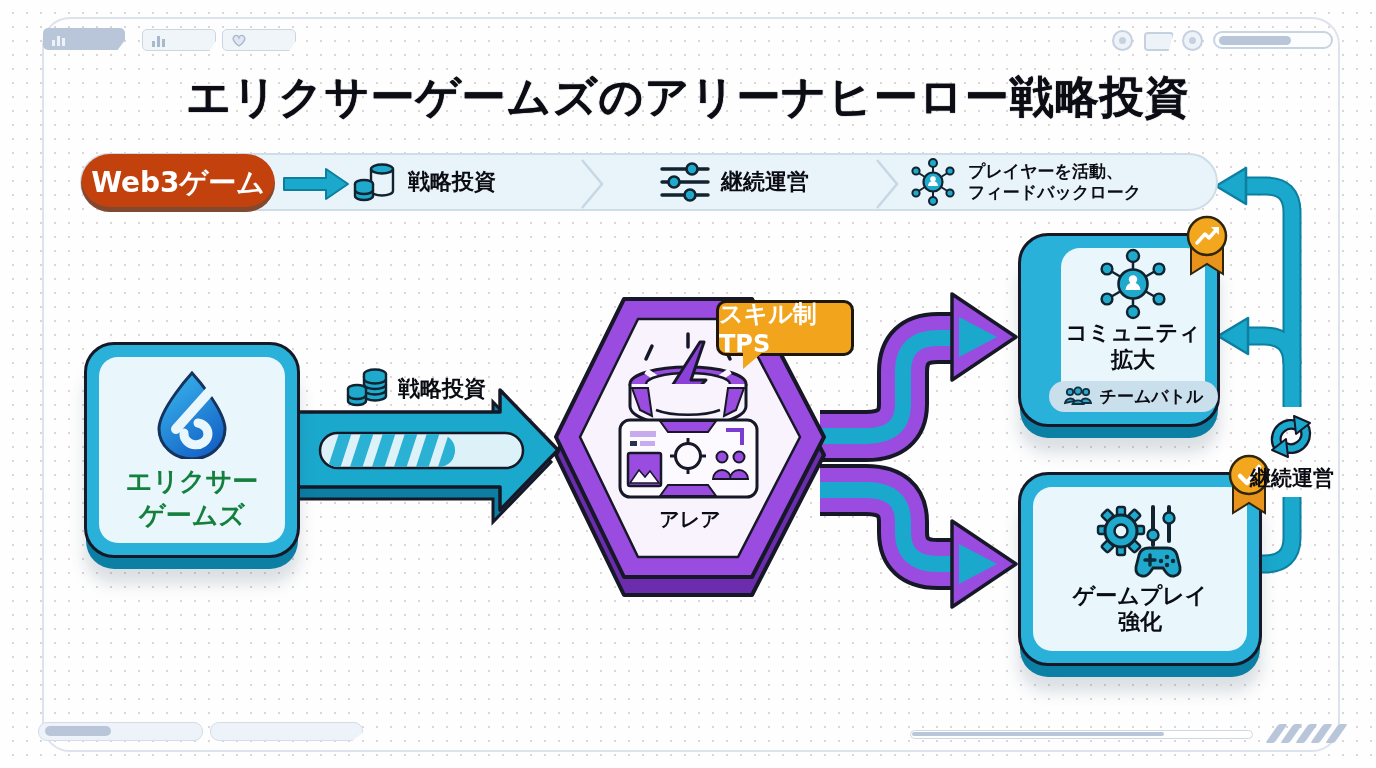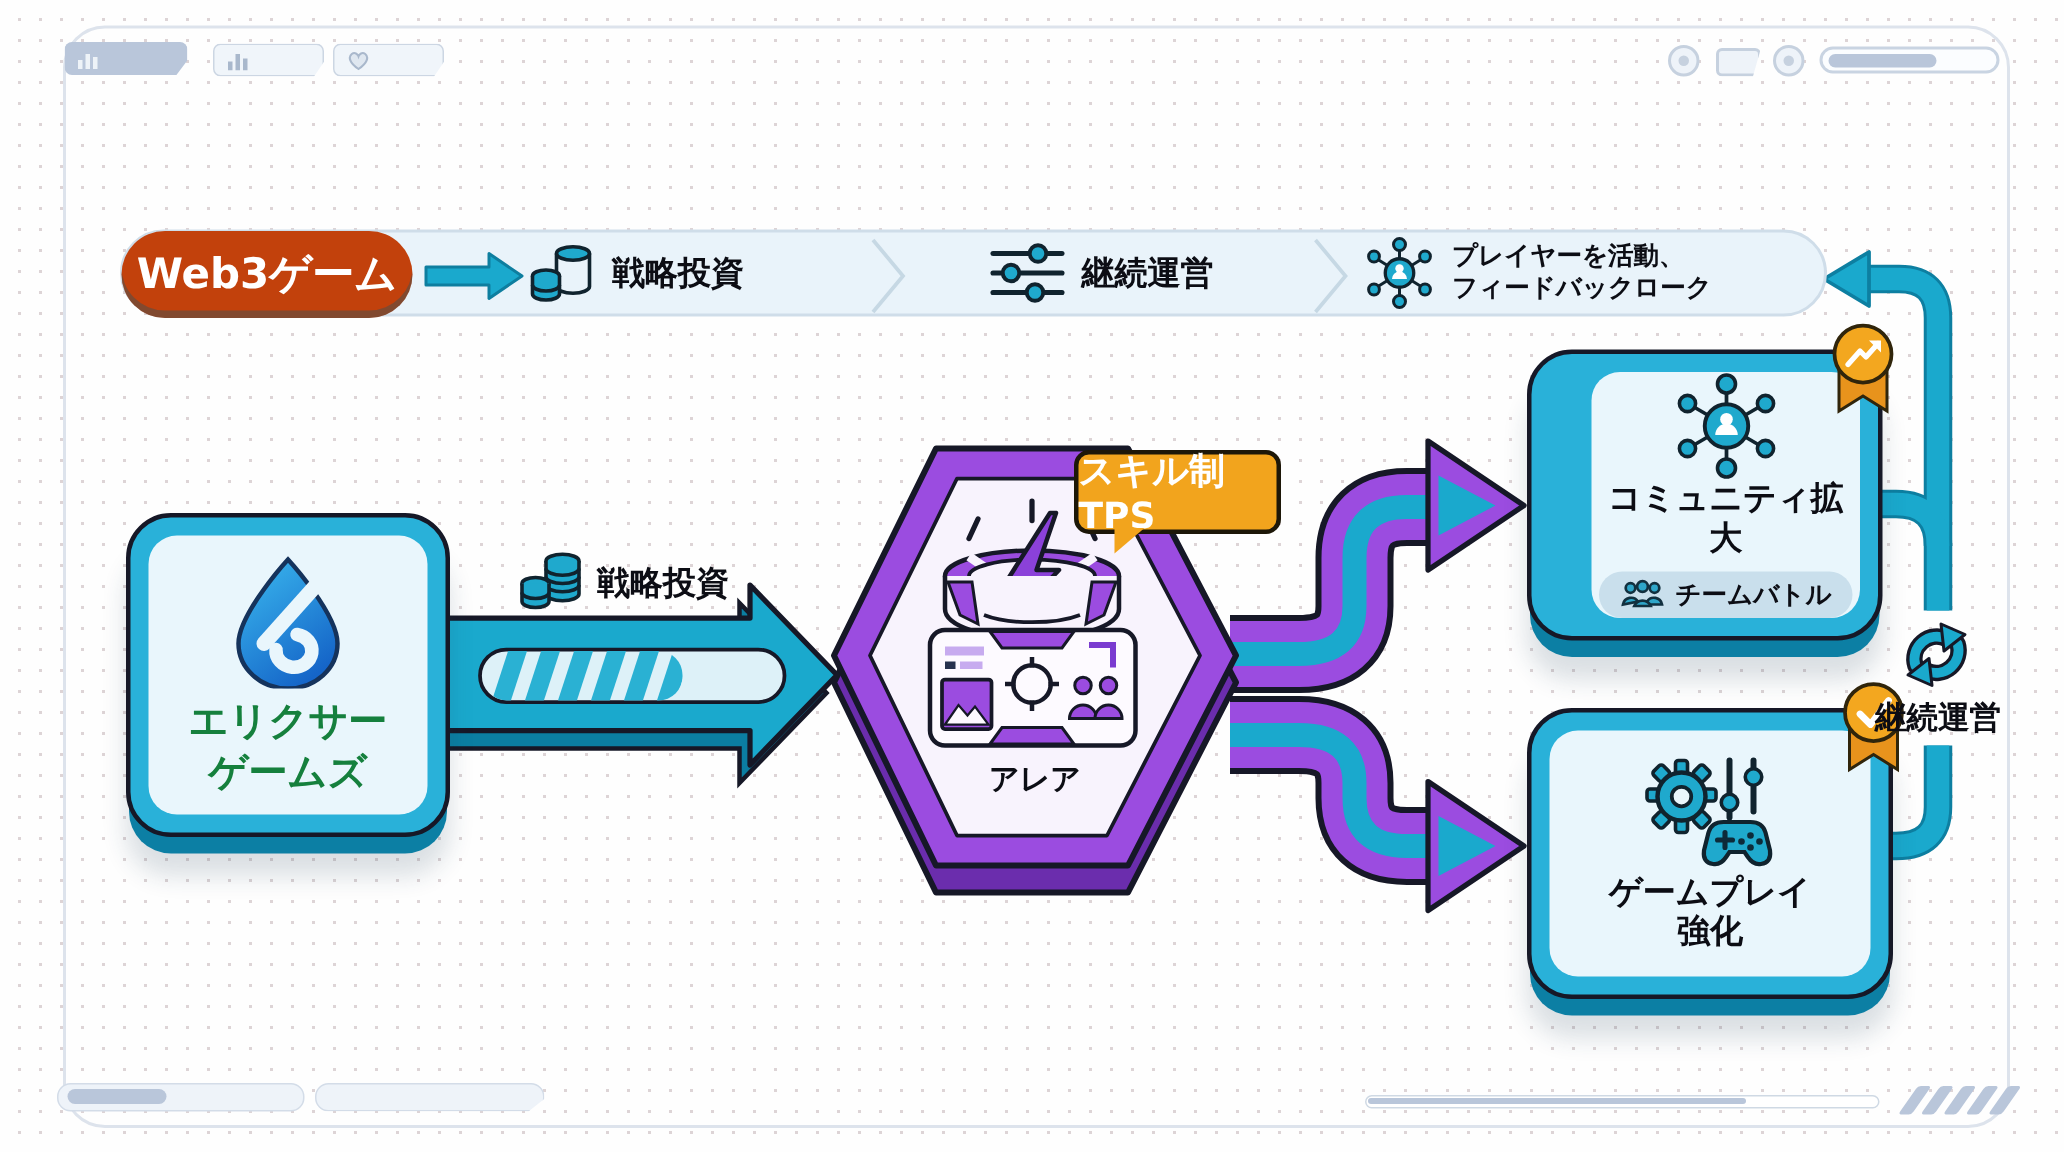--- a/index.html
+++ b/index.html
@@ -124,20 +124,21 @@
       <i></i>
     </div>
   <div class="stripes">
       <i></i>
       <i></i>
       <i></i>
       <i></i>
       <i></i>
     </div>
 
+  <div class="title">エリクサーゲームズのアリーナヒーロー戦略投資</div>
 
   <div class="flowbar">
     <div class="fb-pill">Web3ゲーム</div>
     <svg class="fb-arrow" width="72" height="36">
       <polygon points="4,12 46,12 46,3 68,18 46,33 46,24 4,24" fill="#1aa9cd" stroke="#0e7e9f" stroke-width="2" stroke-linejoin="round"></polygon>
     </svg>
     <div class="fb-step" style="left:270px;">
       <svg width="46" height="46" viewBox="0 0 46 46">
         <g stroke="#10232e" stroke-width="2.4" fill="#1fa9cd">
           <ellipse cx="30" cy="10" rx="11" ry="4.5"></ellipse>
@@ -341,21 +342,21 @@
       <ellipse cx="12" cy="25" rx="9" ry="4"></ellipse>
         <path d="M3 25 v12 a9 4 0 0 0 18 0 V25"></path>
       <path d="M3 31 a9 4 0 0 0 18 0" fill="none"></path>
     </g>
   </svg>
   <div class="invest-label">戦略投資</div>
 
   <div class="tps-badge">スキル制TPS</div>
   <div class="arena-label">アレア</div>
 
-  <div class="node" style="left:1018px;top:233px;width:237px;height:194px;padding-left:40px;">
+  <div class="node" style="left:1018px;top:233px;width:202px;height:194px;padding-left:40px;">
     <svg class="ribbon" width="52" height="64" viewBox="0 0 52 64">
       <polygon points="10,30 42,30 42,60 26,50 10,60" fill="#e8931c" stroke="#30250b" stroke-width="2"></polygon>
       <circle cx="26" cy="22" r="19" fill="#f3a71f" stroke="#30250b" stroke-width="2.5"></circle>
       <polyline points="16,29 24,20 28,24 36,15" fill="none" stroke="#fff" stroke-width="3.5" stroke-linecap="round" stroke-linejoin="round"></polyline>
       <polygon points="30,13 38,13 38,21" fill="#fff"></polygon>
     </svg>
     <div class="node-inner">
       <svg width="78" height="72" viewBox="0 0 78 72">
         <g stroke="#10232e" stroke-width="2.5">
           <line x1="39" y1="36" x2="39" y2="10"></line>

